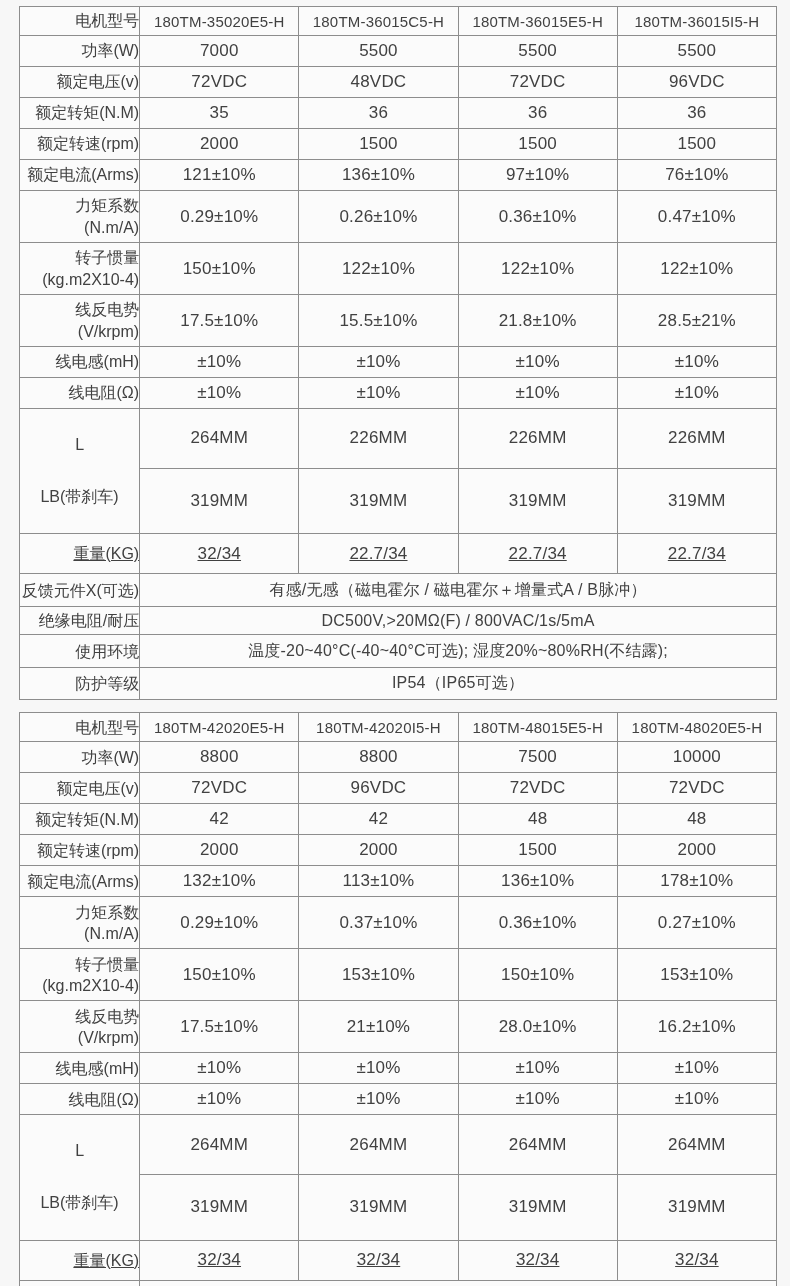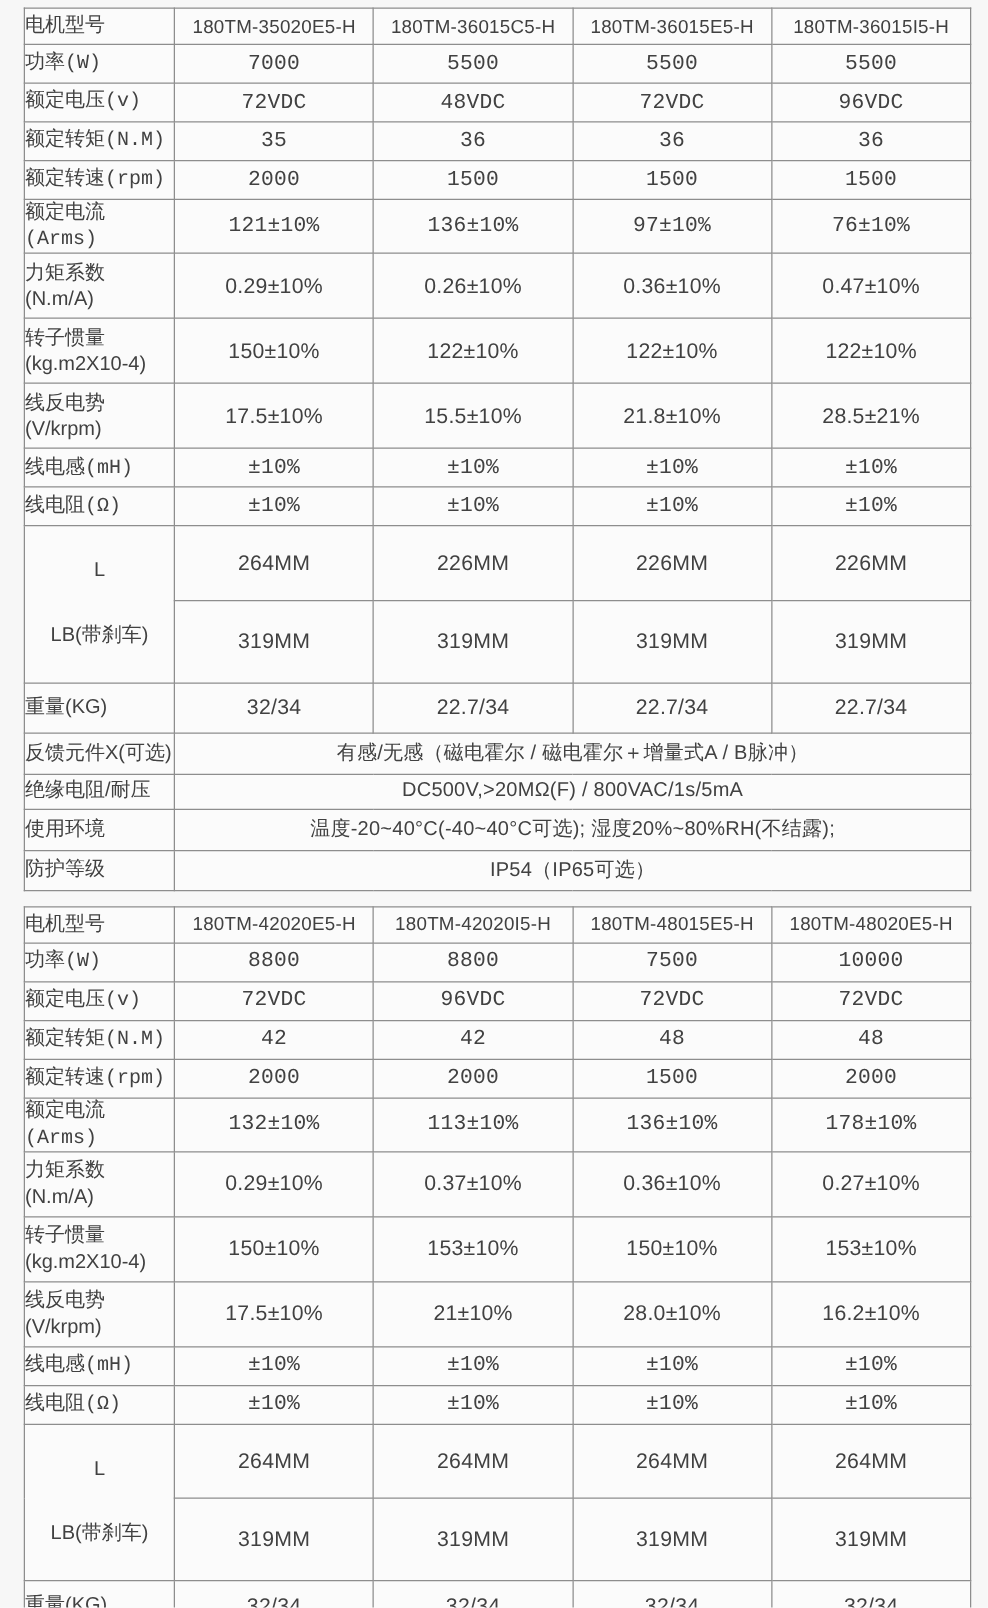--- a/index.html
+++ b/index.html
@@ -26,46 +26,46 @@
   .spec th, .spec td {
     border: 1px solid #8d8d8d;
     padding: 0;
     font-weight: normal;
     overflow: hidden;
   }
   col.c-lbl { width: 120px; }
   col.c-val { width: 159px; }
   .lbl {
     font-size: 16px;
-    text-align: left;
+    text-align: right;
     white-space: pre-line;
     line-height: 1.32;
   }
   .val {
     font-size: 17px;
     text-align: center;
     letter-spacing: 0.2px;
   }
   .model {
     font-size: 15px;
     letter-spacing: 0.2px;
     text-align: center;
   }
   .val-span {
     text-align: center;
     padding-left: 13px;
     font-size: 16px;
   }
   
   tr.h-head { height: 29px; }
-  tr.h-std  { height: 31px; font-family: Liberation Mono, monospace; }
+  tr.h-std  { height: 31px; }
   tr.h-tall { height: 52px; }
   tr.h-l    { height: 29px; }
   tr.h-lb   { height: 32px; }
-  tr.h-wt   { height: 40px; }
+  tr.h-wt   { height: 40px; text-decoration: underline; }
   tr.h-f1   { height: 33px; margin-left: 48px; }
   tr.h-f2   { height: 28px; }
   tr.h-f3   { height: 33px; }
   tr.h-f4   { height: 32px; }
   
   .lbl-merged { vertical-align: middle; }
   .lbl-line-top, .lbl-line-bottom {
     display: flex;
     align-items: center;
     justify-content: center;

